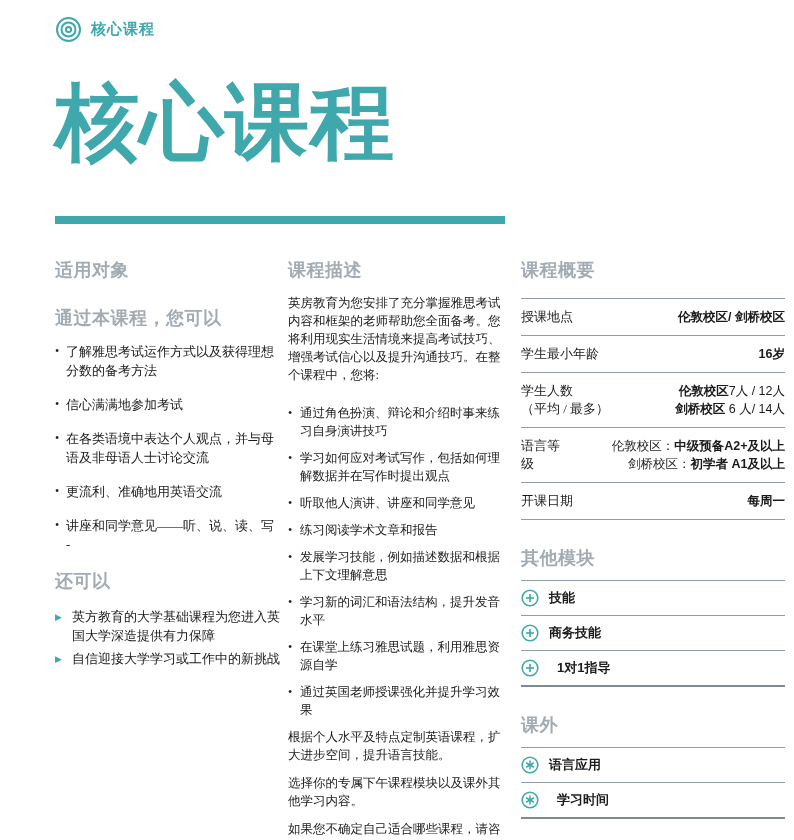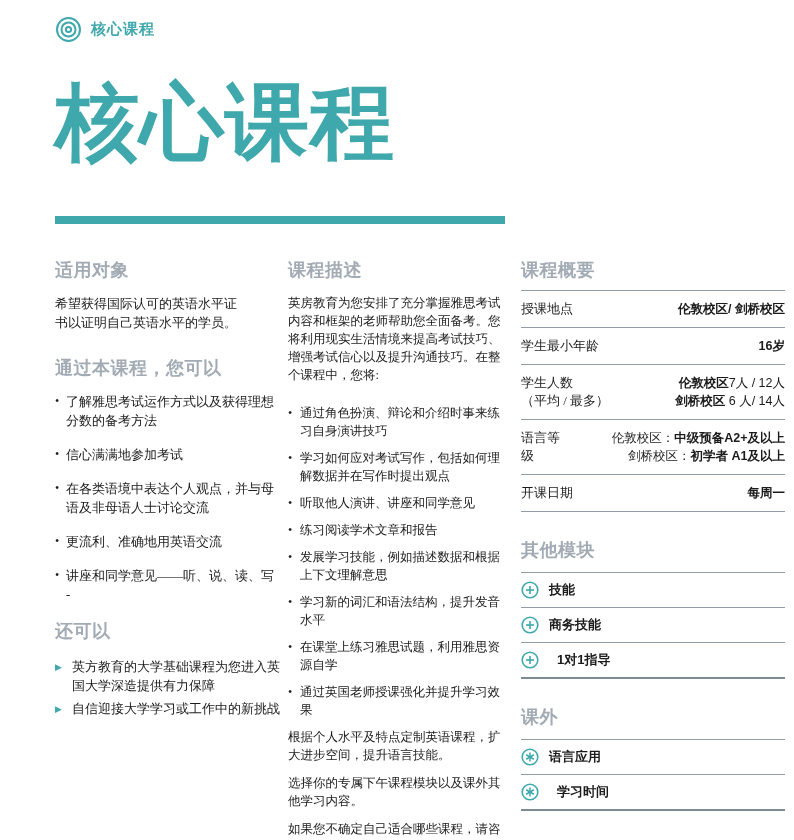--- a/index.html
+++ b/index.html
@@ -59,21 +59,21 @@
     content:"▶";position:absolute;left:0;top:1px;
     font-size:9px;color:var(--teal);
   }
 
   .col2{padding-right:2px;}
   .col2 .intro{font-size:12.5px;line-height:18px;margin-bottom:20px;}
   .col2 ul.dots li{font-size:12.5px;line-height:18px;margin-bottom:9px;padding-left:12px;}
   .col2 p.tail{font-size:12.5px;line-height:18px;margin-bottom:10px;}
 
   
-  .col3 h2.col-head{margin-bottom:8px;}
+  .col3 h2.col-head{margin-bottom:16px;}
   .rows{border-top:1px solid var(--rule);}
   .srow{
     display:flex;justify-content:space-between;align-items:flex-start;
     padding:9px 0;border-bottom:1px solid var(--rule);gap:39px;
   }
   .slabel{font-size:13px;line-height:18px;}
   .sval{
     font-family:"Liberation Sans",sans-serif;font-weight:bold;
     font-size:12.5px;line-height:18px;text-align:right;white-space:nowrap;
   }
@@ -106,21 +106,20 @@
     <span class="eyebrow-label">核心课程</span>
   </div>
 
   <h1 class="title">核心课程</h1>
   <div class="title-bar"></div>
 
   <div class="columns">
 
     <div class="col col1">
       <h2 class="col-head">适用对象</h2>
-      <p class="body-text">希望获得国际认可的英语水平证书以证明自己英语水平的学员。</p>
 
       <h2 class="col-head mt">通过本课程，您可以</h2>
       <ul class="dots">
         <li>了解雅思考试运作方式以及获得理想分数的备考方法</li>
         <li>信心满满地参加考试</li>
         <li>在各类语境中表达个人观点，并与母语及非母语人士讨论交流</li>
         <li>更流利、准确地用英语交流</li>
         <li>讲座和同学意见——听、说、读、写 -</li>
       </ul>
 

